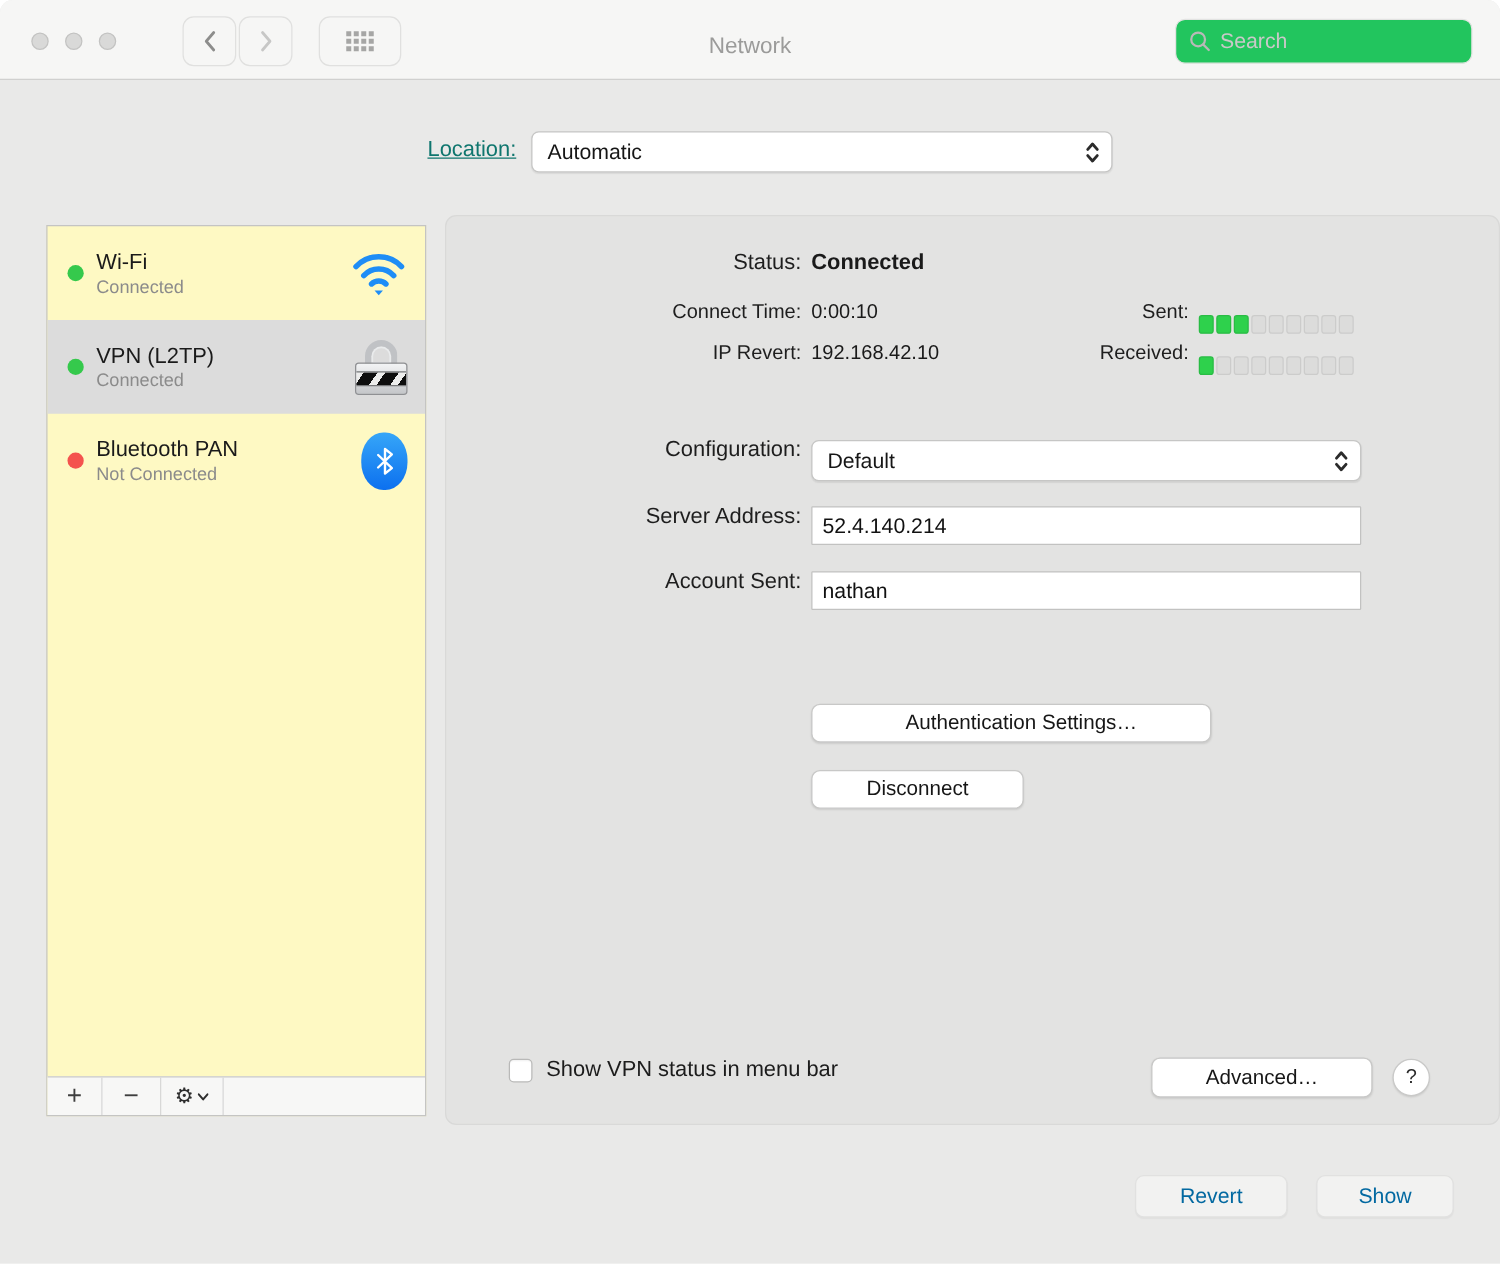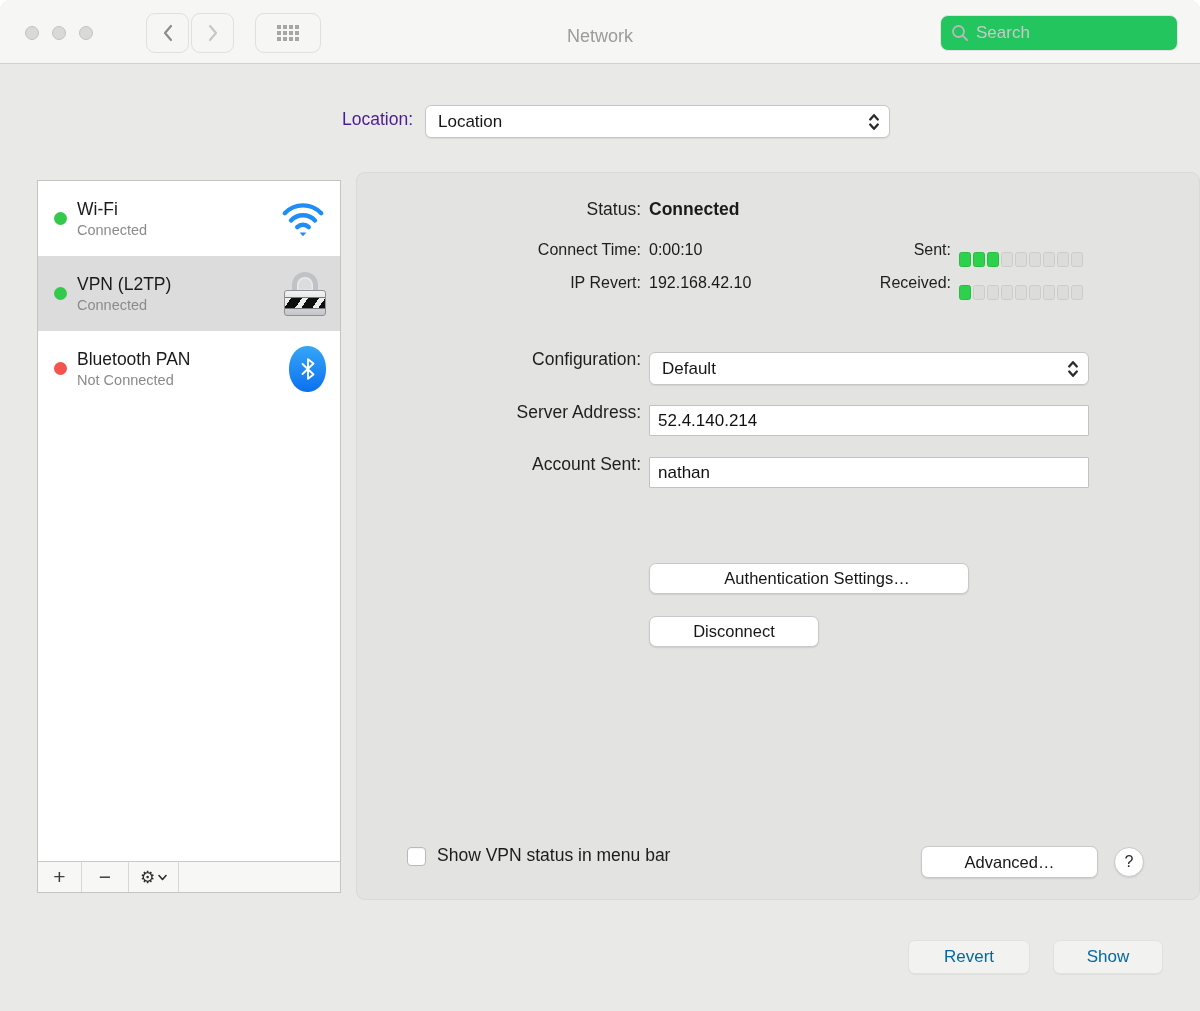--- a/index.html
+++ b/index.html
@@ -48,34 +48,34 @@
   }
   .search-field input {
     border:none; outline:none; background:transparent; flex:1;
     font-size:17px; color:#444; font-family:inherit;
   }
   .search-field input::placeholder { color:#c9c9c8; }
 
   
   .location-row { position:absolute; top:105px; left:0; width:1200px; height:34px; }
   .location-label {
-    position:absolute; right:787px; top:4px; font-size:17.5px; color:#4c1d95;
+    position:absolute; right:787px; top:4px; font-size:17.5px; color:#0f766e;text-decoration:underline;
   }
   .popup {
     background:#ffffff; border:1px solid #c6c6c5; border-radius:6px;
     box-shadow:0 1px 1px rgba(0,0,0,0.07);
     display:flex; align-items:center; padding:0 8px 0 12px; cursor:default;
   }
   .popup .popup-value { flex:1; font-size:17px; color:#161616; }
   .location-popup { position:absolute; left:425px; top:0; width:465px; height:33px; }
 
   
   .sidebar {
     position:absolute; left:37px; top:180px; width:304px; height:713px;
-    background:#ffffff; border:1px solid #c4c4c3;
+    background:#fef9c3; border:1px solid #c4c4c3;
   }
   .service {
     position:relative; height:75px; display:flex; align-items:center; padding:0 14px 0 16px;
   }
   .service.selected { background:#dcdcdc; }
   .dot { width:13px; height:13px; border-radius:50%; flex:0 0 13px; margin-right:10px; }
   .dot.green { background:#35c94c; }
   .dot.red { background:#f4534e; }
   .svc-text { flex:1; min-width:0; }
   .svc-name { font-size:17.5px; color:#1a1a1a; }
@@ -230,21 +230,21 @@
             <line x1="11.7" y1="11.7" x2="16" y2="16" stroke="#b9b9b8" stroke-width="1.8" stroke-linecap="round"></line>
           </svg>
       </span>
       <input type="text" placeholder="Search" style="">
     </div>
   </header>
 
   <div class="location-row">
     <span class="location-label">Location:</span>
     <div class="popup location-popup">
-      <span class="popup-value">Location</span>
+      <span class="popup-value">Automatic</span>
       <span>
         <svg width="14" height="20" viewBox="0 0 14 20">
             <path d="M3.2 7.5 L7 3.2 L10.8 7.5" fill="none" stroke="#2b2b2b" stroke-width="2.3" stroke-linecap="round" stroke-linejoin="round"></path>
             <path d="M3.2 12.5 L7 16.8 L10.8 12.5" fill="none" stroke="#2b2b2b" stroke-width="2.3" stroke-linecap="round" stroke-linejoin="round"></path>
           </svg>
       </span>
     </div>
   </div>
 
   <aside class="sidebar">

